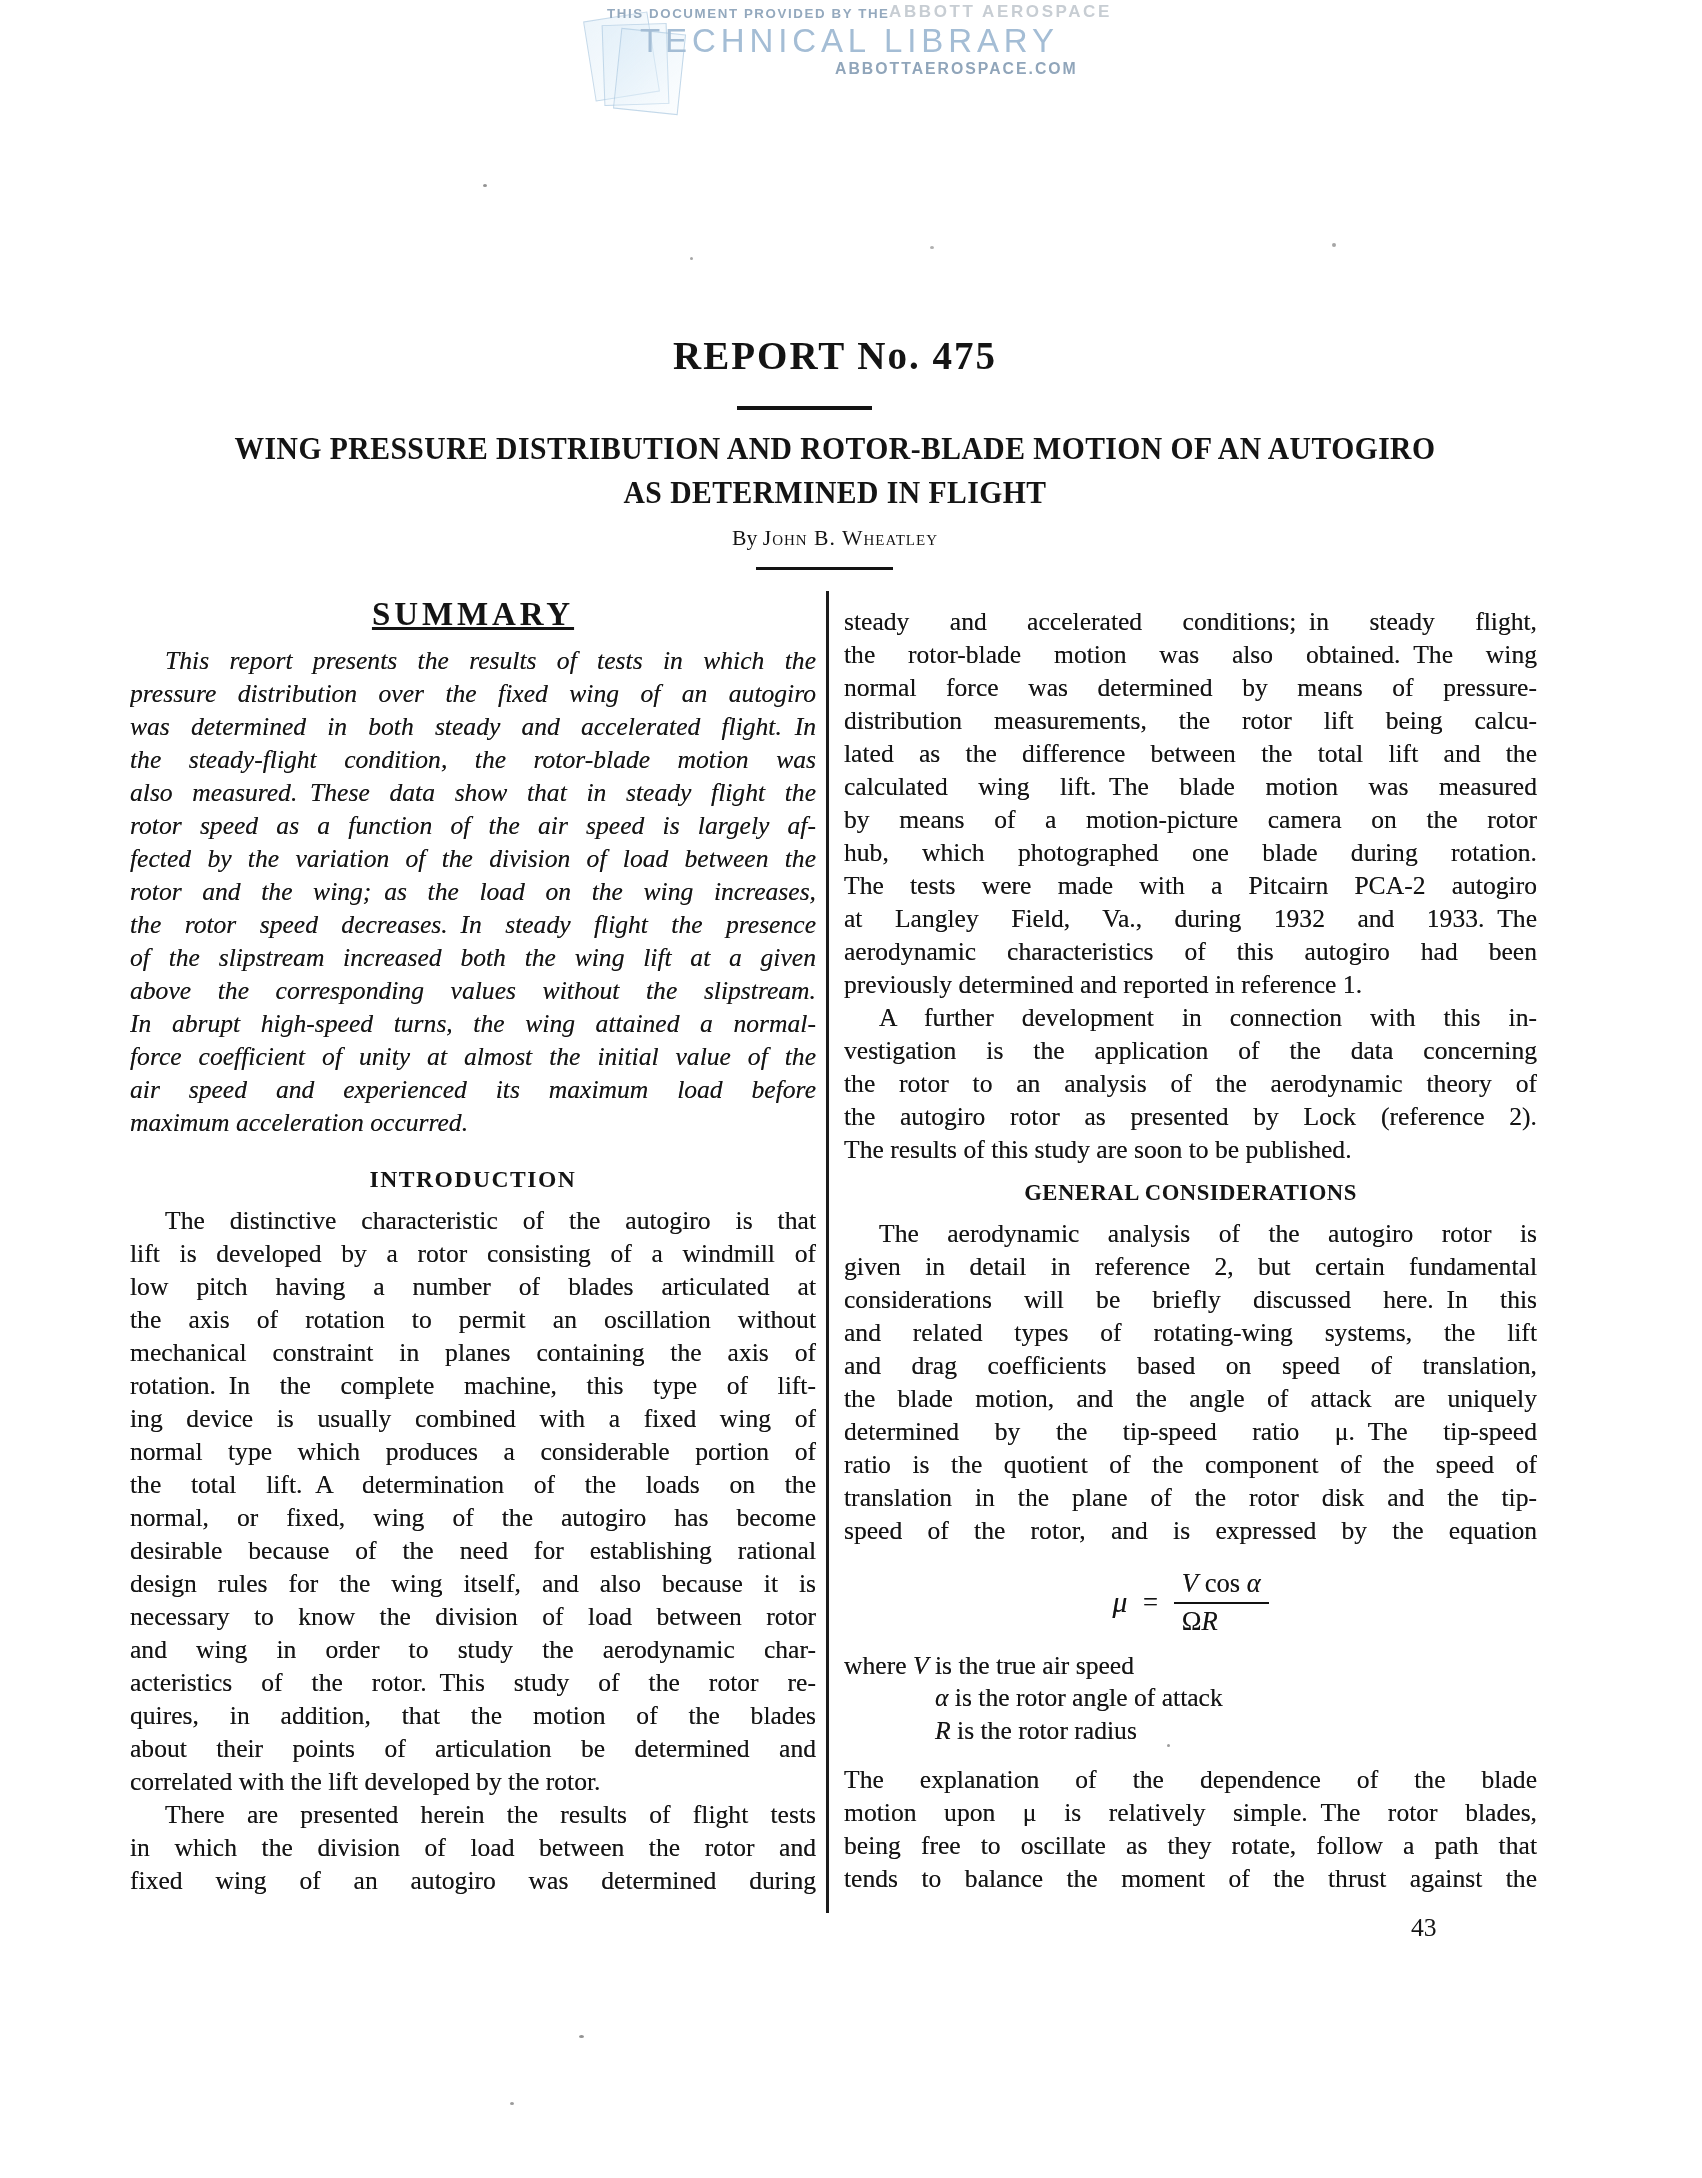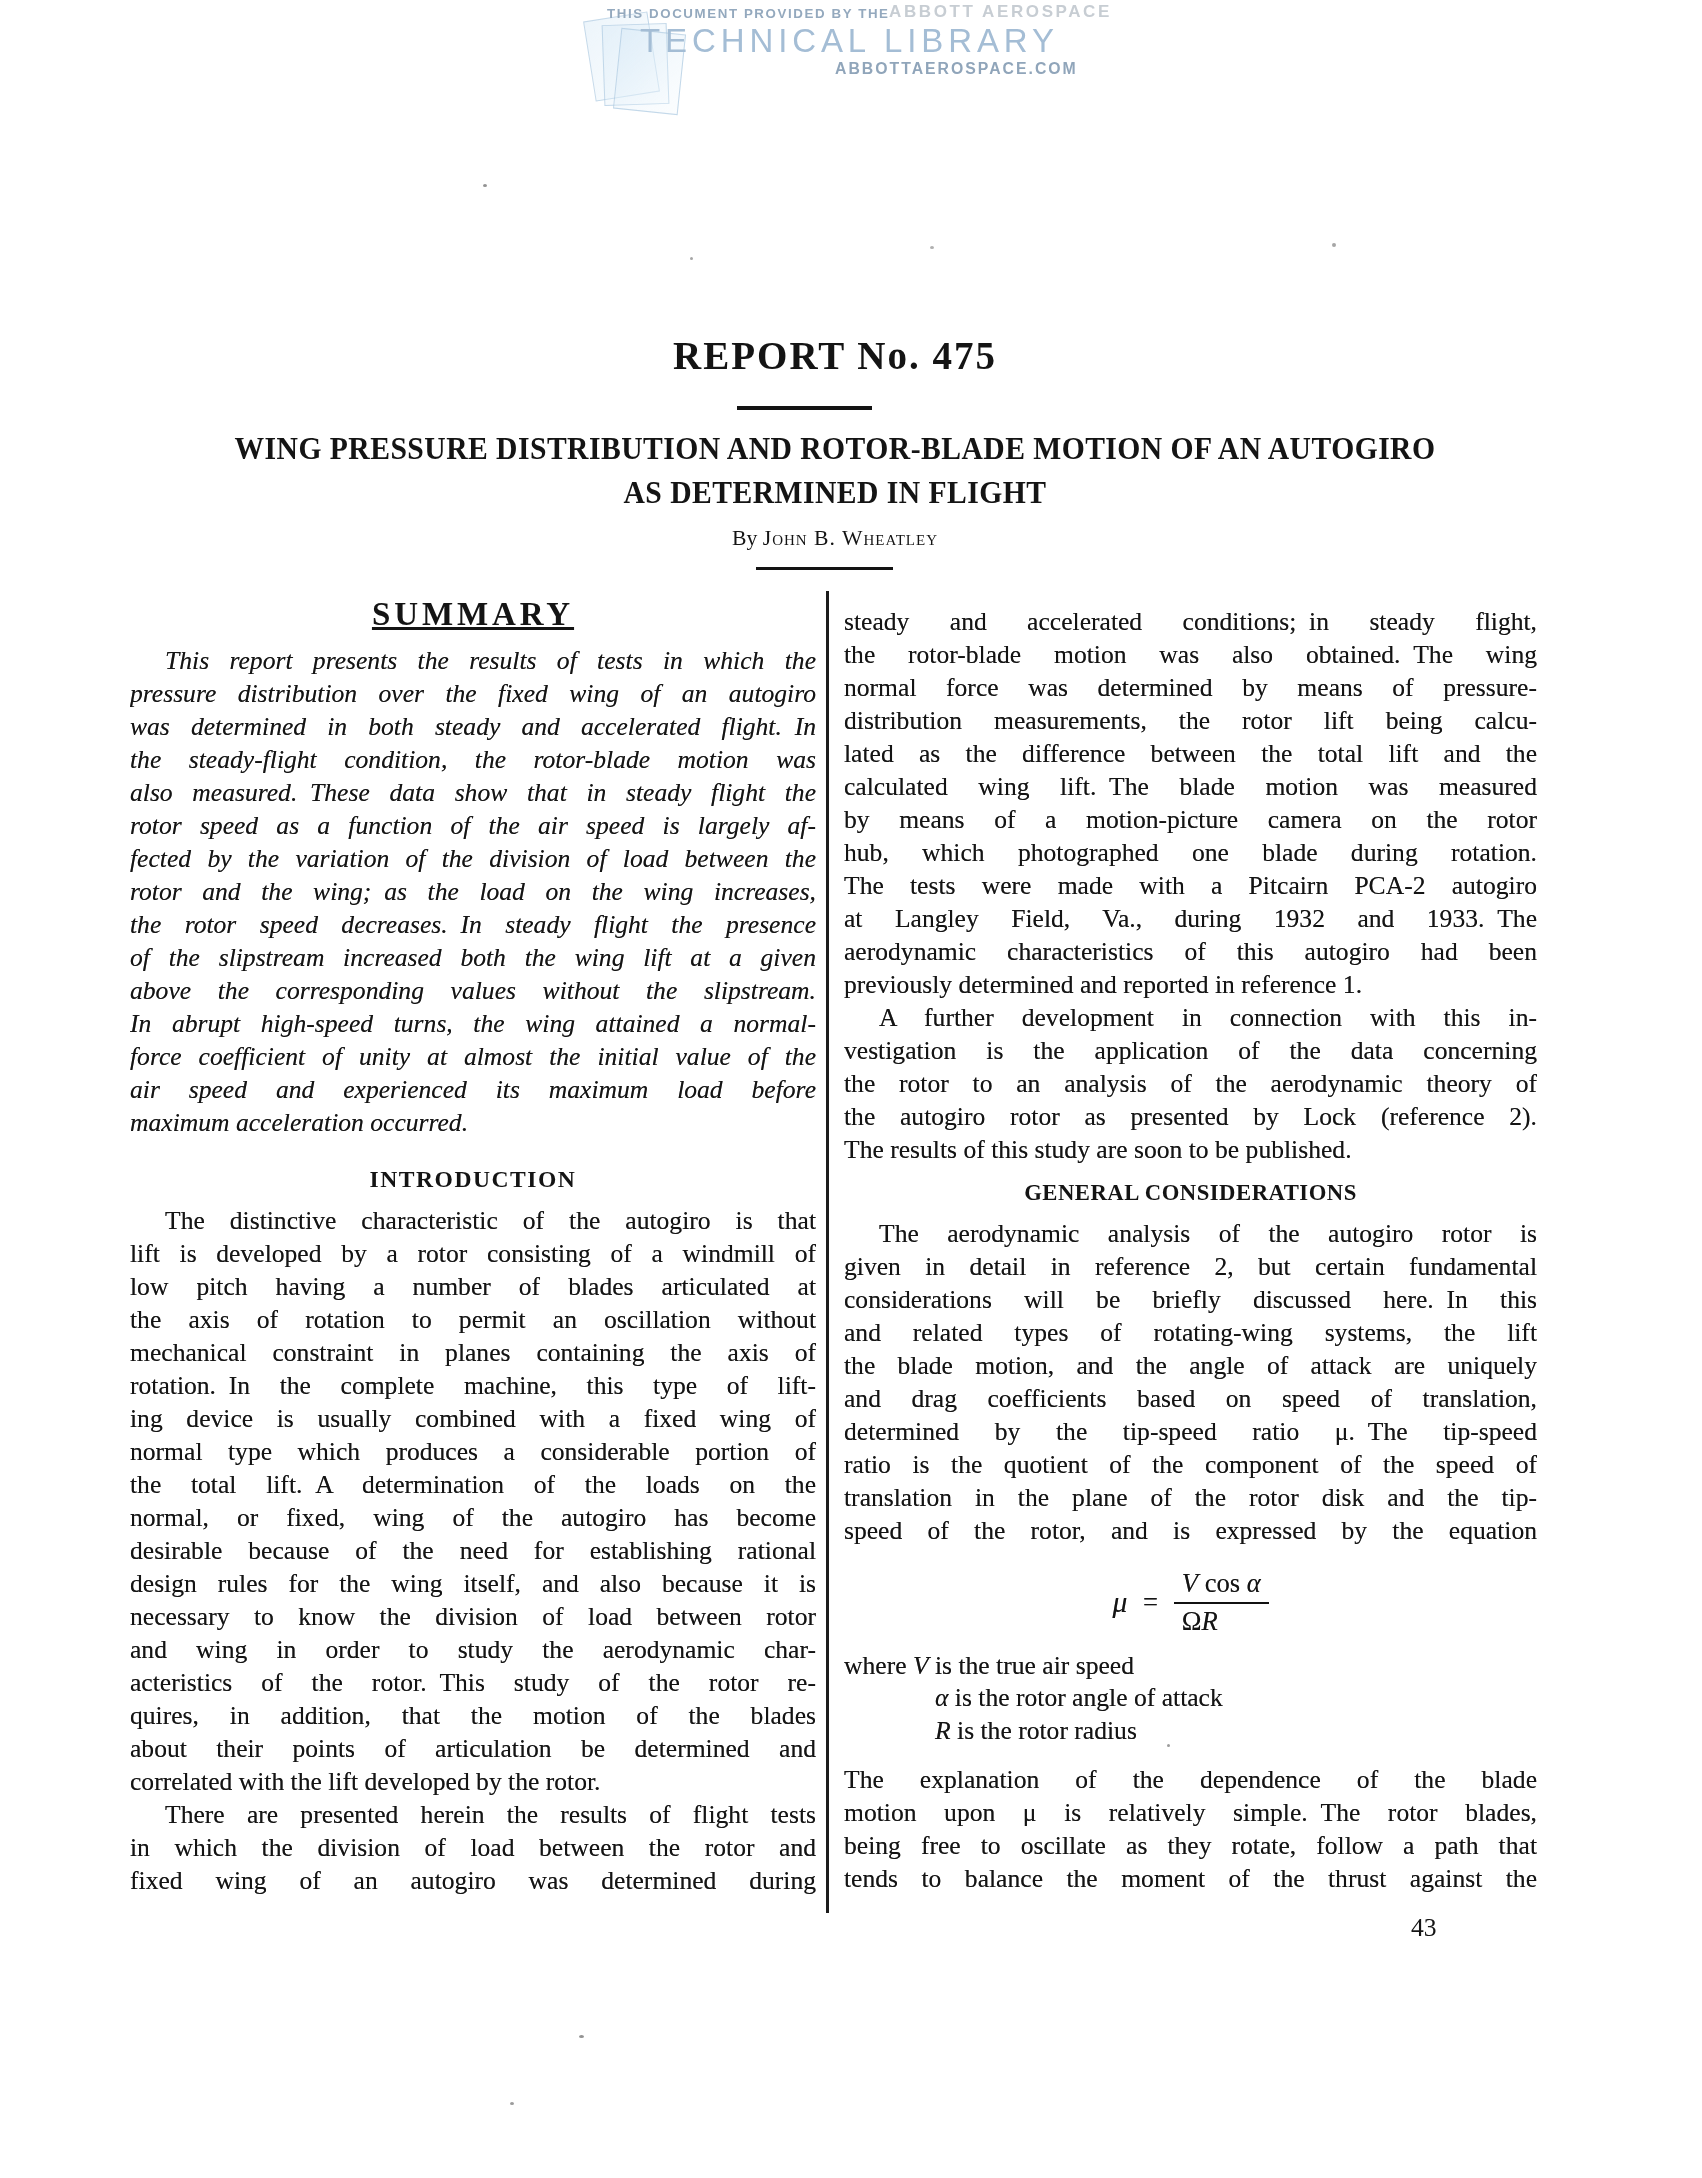--- a/index.html
+++ b/index.html
@@ -153,22 +153,22 @@
       <div class="line">the rotor to an analysis of the aerodynamic theory of</div>
       <div class="line">the autogiro rotor as presented by Lock (reference 2).</div>
       <div class="line last">The results of this study are soon to be published.</div>
     </div>
     <div class="heading gc-heading">GENERAL CONSIDERATIONS</div>
     <div class="para">
       <div class="line first">The aerodynamic analysis of the autogiro rotor is</div>
       <div class="line">given in detail in reference 2, but certain fundamental</div>
       <div class="line">considerations will be briefly discussed here. In this</div>
       <div class="line">and related types of rotating-wing systems, the lift</div>
+      <div class="line">and drag coefficients based on speed of translation,</div>
       <div class="line">the blade motion, and the angle of attack are uniquely</div>
-      <div class="line">and drag coefficients based on speed of translation,</div>
       <div class="line">determined by the tip-speed ratio μ. The tip-speed</div>
       <div class="line">ratio is the quotient of the component of the speed of</div>
       <div class="line">translation in the plane of the rotor disk and the tip-</div>
       <div class="line">speed of the rotor, and is expressed by the equation</div>
     </div>
     <div class="eq-row">
       <span class="eq-mu">μ</span>
       <span class="eq-rel">=</span>
       <span class="frac">
         <div class="num"><span class="it">V</span><span class="rm"> cos </span><span class="it">α</span></div>

